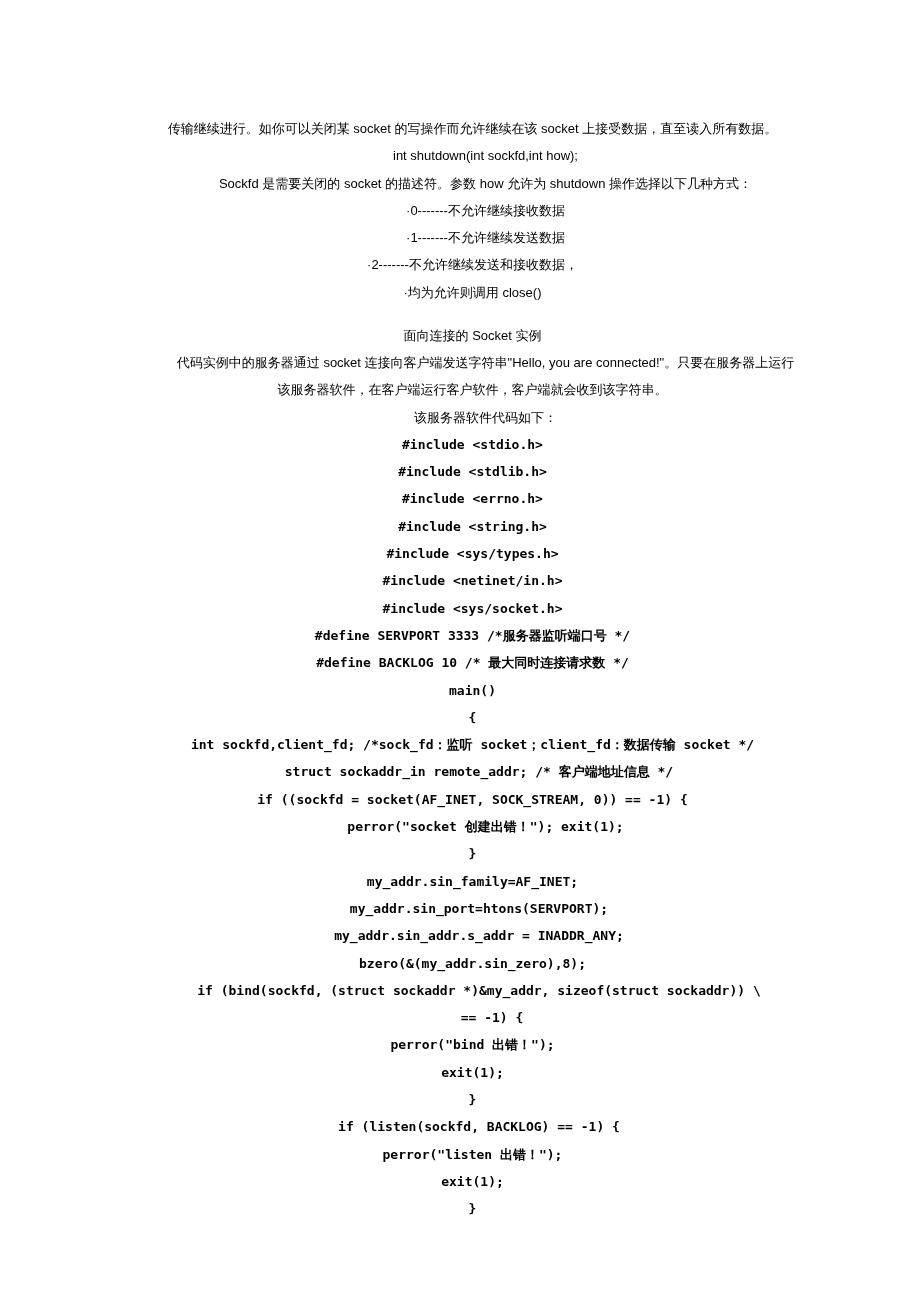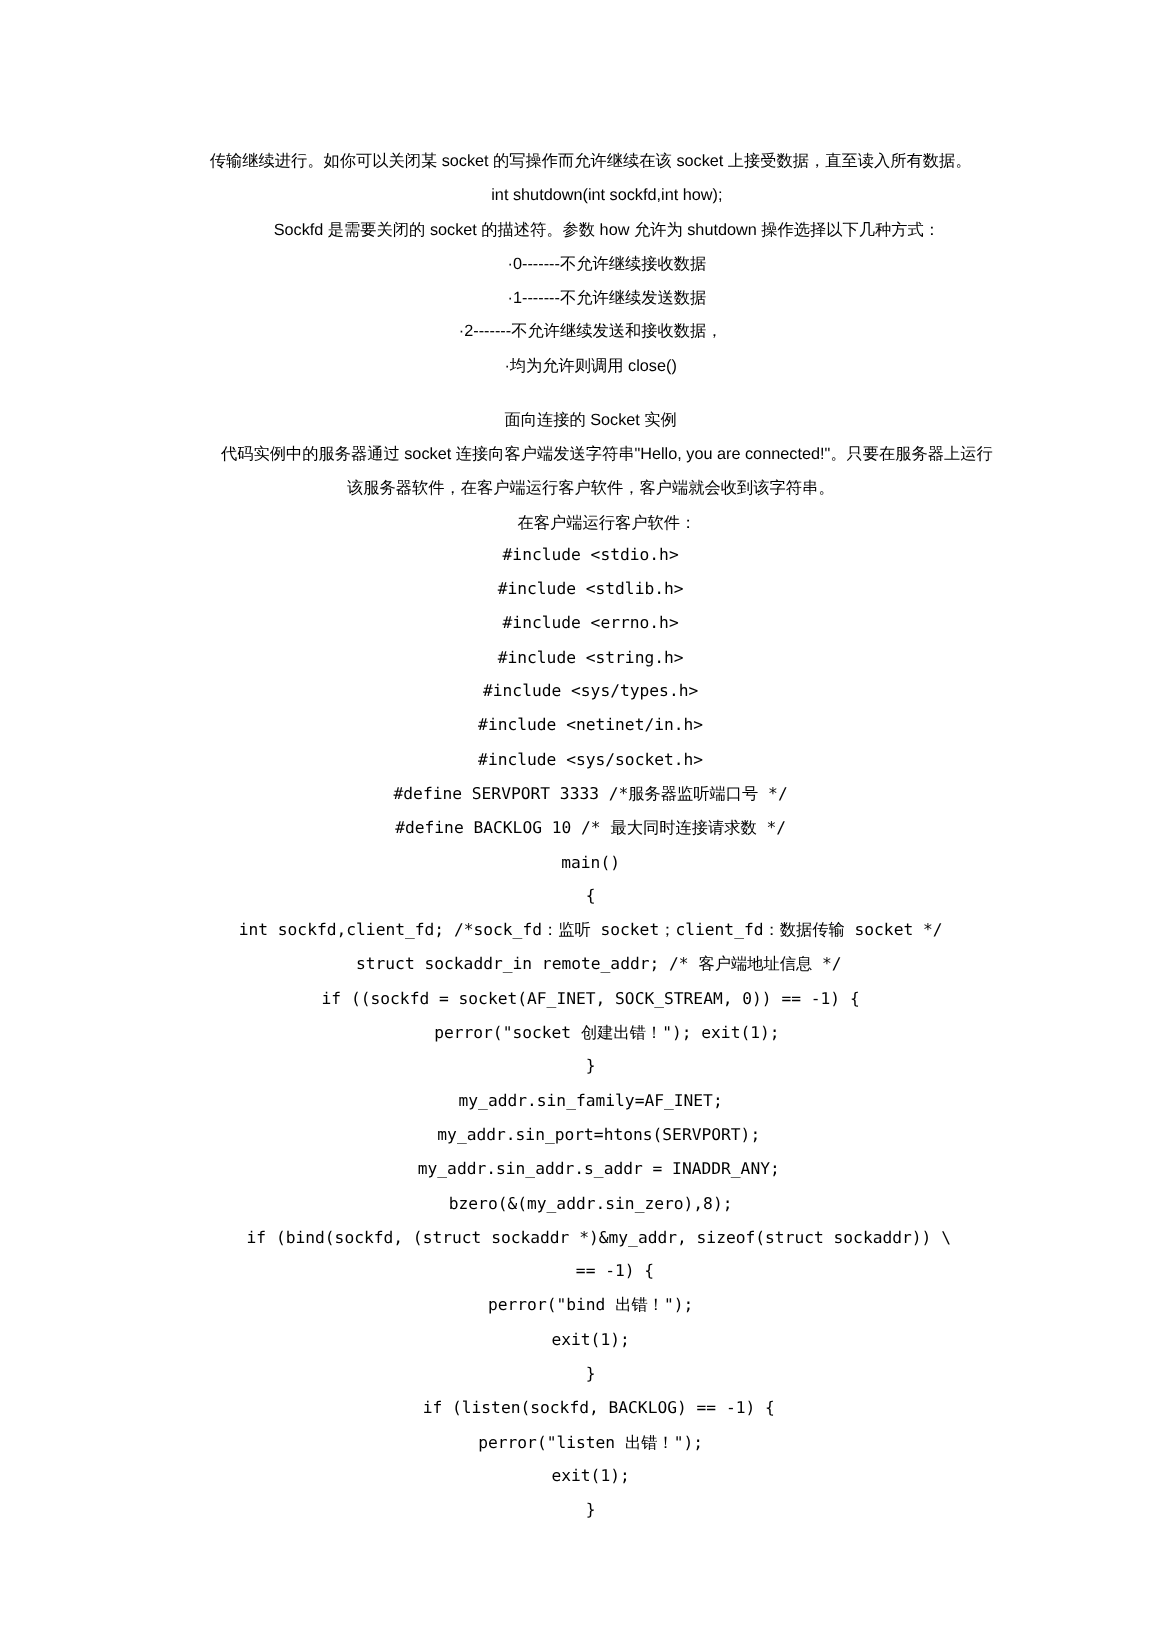--- a/index.html
+++ b/index.html
@@ -22,40 +22,41 @@
     text-align: center;
   }
   .indent {
     text-indent: 2em;
   }
   .section-gap {
     height: 1.2em;
   }
   .code {
     font-family: "SimSun", "宋体", monospace;
+    font-weight: bold;
   }
   .i1 { text-indent: 1em; }
   .i2 { text-indent: 2em; }
   .i3 { text-indent: 3em; }
 </style>
 </head>
 <body>
 
 <div class="page" id="page-root">
     <p class="para">传输继续进行。如你可以关闭某 socket 的写操作而允许继续在该 socket 上接受数据，直至读入所有数据。</p>
     <p class="para indent">int shutdown(int sockfd,int how);</p>
     <p class="para indent">Sockfd 是需要关闭的 socket 的描述符。参数 how 允许为 shutdown 操作选择以下几种方式：</p>
     <p class="para indent">·0-------不允许继续接收数据</p>
     <p class="para indent">·1-------不允许继续发送数据</p>
     <p class="para">·2-------不允许继续发送和接收数据，</p>
     <p class="para">·均为允许则调用 close()</p>
     <div class="section-gap"></div>
     <p class="para">面向连接的 Socket 实例</p>
     <p class="para indent">代码实例中的服务器通过 socket 连接向客户端发送字符串"Hello, you are connected!"。只要在服务器上运行该服务器软件，在客户端运行客户软件，客户端就会收到该字符串。</p>
-    <p class="para indent">在客户端运行客户软件：</p>
+    <p class="para indent">该服务器软件代码如下：</p>
     <p class="para code">#include &lt;stdio.h&gt;</p>
     <p class="para code">#include &lt;stdlib.h&gt;</p>
     <p class="para code">#include &lt;errno.h&gt;</p>
     <p class="para code">#include &lt;string.h&gt;</p>
     <p class="para code">#include &lt;sys/types.h&gt;</p>
     <p class="para code">#include &lt;netinet/in.h&gt;</p>
     <p class="para code">#include &lt;sys/socket.h&gt;</p>
     <p class="para code">#define SERVPORT 3333 /*服务器监听端口号 */</p>
     <p class="para code">#define BACKLOG 10 /* 最大同时连接请求数 */</p>
     <p class="para code">main()</p>

